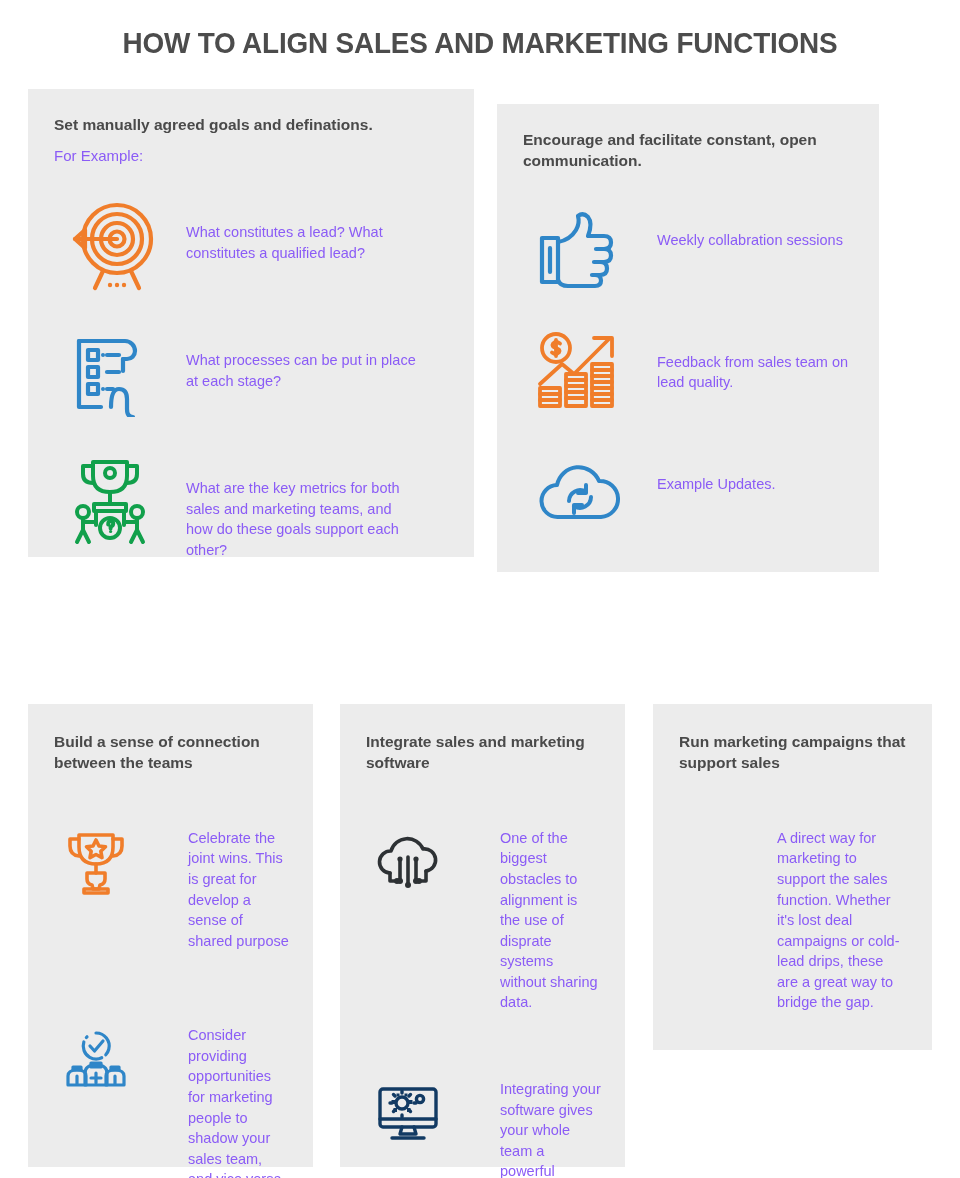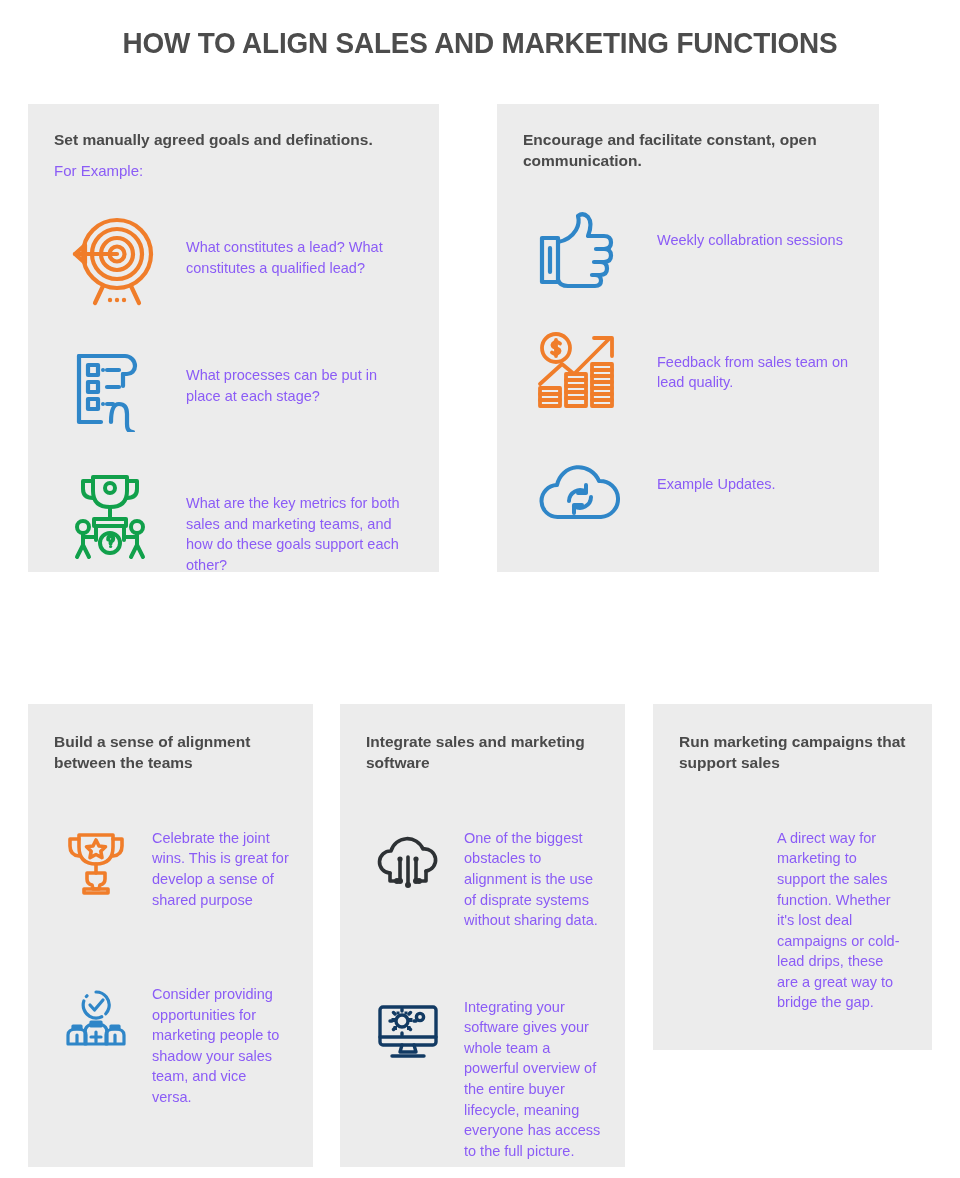--- a/index.html
+++ b/index.html
@@ -40,21 +40,21 @@
   }
   .panel-subheading {
     font-size: 15px;
     font-weight: 400;
     color: #8b5cf6;
     line-height: 1.4;
     margin-top: 9px;
   }
 
   
-  #panel-goals        { left: 28px;  top: 104px; width: 411px; height: 468px; }
+  #panel-goals        { left: 28px;  top: 89px; width: 446px; height: 468px; }
   #panel-communication{ left: 497px; top: 104px; width: 382px; height: 468px; }
   
   #panel-connection   { left: 28px;  top: 704px; width: 285px; height: 463px; }
   #panel-integration  { left: 340px; top: 704px; width: 285px; height: 463px; }
   #panel-campaigns    { left: 653px; top: 704px; width: 279px; height: 346px; }
 
   .panel-inner-top    { padding: 26px 26px 0 26px; }
   .panel-inner-bottom { padding: 28px 24px 0 26px; }
 
   
@@ -77,21 +77,21 @@
   
   .top .item { margin-top: 32px; }
   .top .item-icon { width: 112px; height: 96px; }
   .top .item-text { font-size: 14.5px; padding-top: 24px; margin-left: 20px; width: 230px; }
 
   .top-right .item { margin-top: 30px; }
   .top-right .item-icon { width: 112px; height: 92px; }
   .top-right .item-text { font-size: 14.5px; padding-top: 28px; margin-left: 22px; width: 215px; }
 
   
-  .bot .item { margin-top: 34px; }
+  .bot .item { margin-top: 34px; gap: 36px; }
   .bot .item-icon { width: 84px; height: 74px; }
   .bot .item-text { font-size: 14.5px; margin-left: 14px; width: 152px; padding-top: 2px; }
   .bot .item.no-icon .item-text { margin-left: 98px; width: 160px; }
 
   svg { display: block; }
 </style>
 </head>
 <body>
 
 <div class="page">
@@ -244,21 +244,21 @@
           </div>
           <div class="item-text">Example Updates.</div>
         </div>
 
       </div>
     </div>
   </section>
 
   <section class="panel" id="panel-connection">
     <div class="panel-inner-bottom">
-      <div class="panel-heading">Build a sense of alignment between the teams</div>
+      <div class="panel-heading">Build a sense of connection between the teams</div>
 
       <div class="items bot" style="margin-top:52px">
 
         <div class="item">
           <div class="item-icon">
             <svg width="62" height="64" viewBox="0 0 62 64">
               <g fill="none" stroke="#f07d2a" stroke-width="3.6" stroke-linecap="round" stroke-linejoin="round">
                 <path d="M14 4 H48 v12 q0 17 -17 17 q-17 0 -17 -17 Z"></path>
                 <path d="M14 8 H5 v7 q0 9 9 10"></path>
                 <path d="M48 8 H57 v7 q0 9 -9 10"></path>

